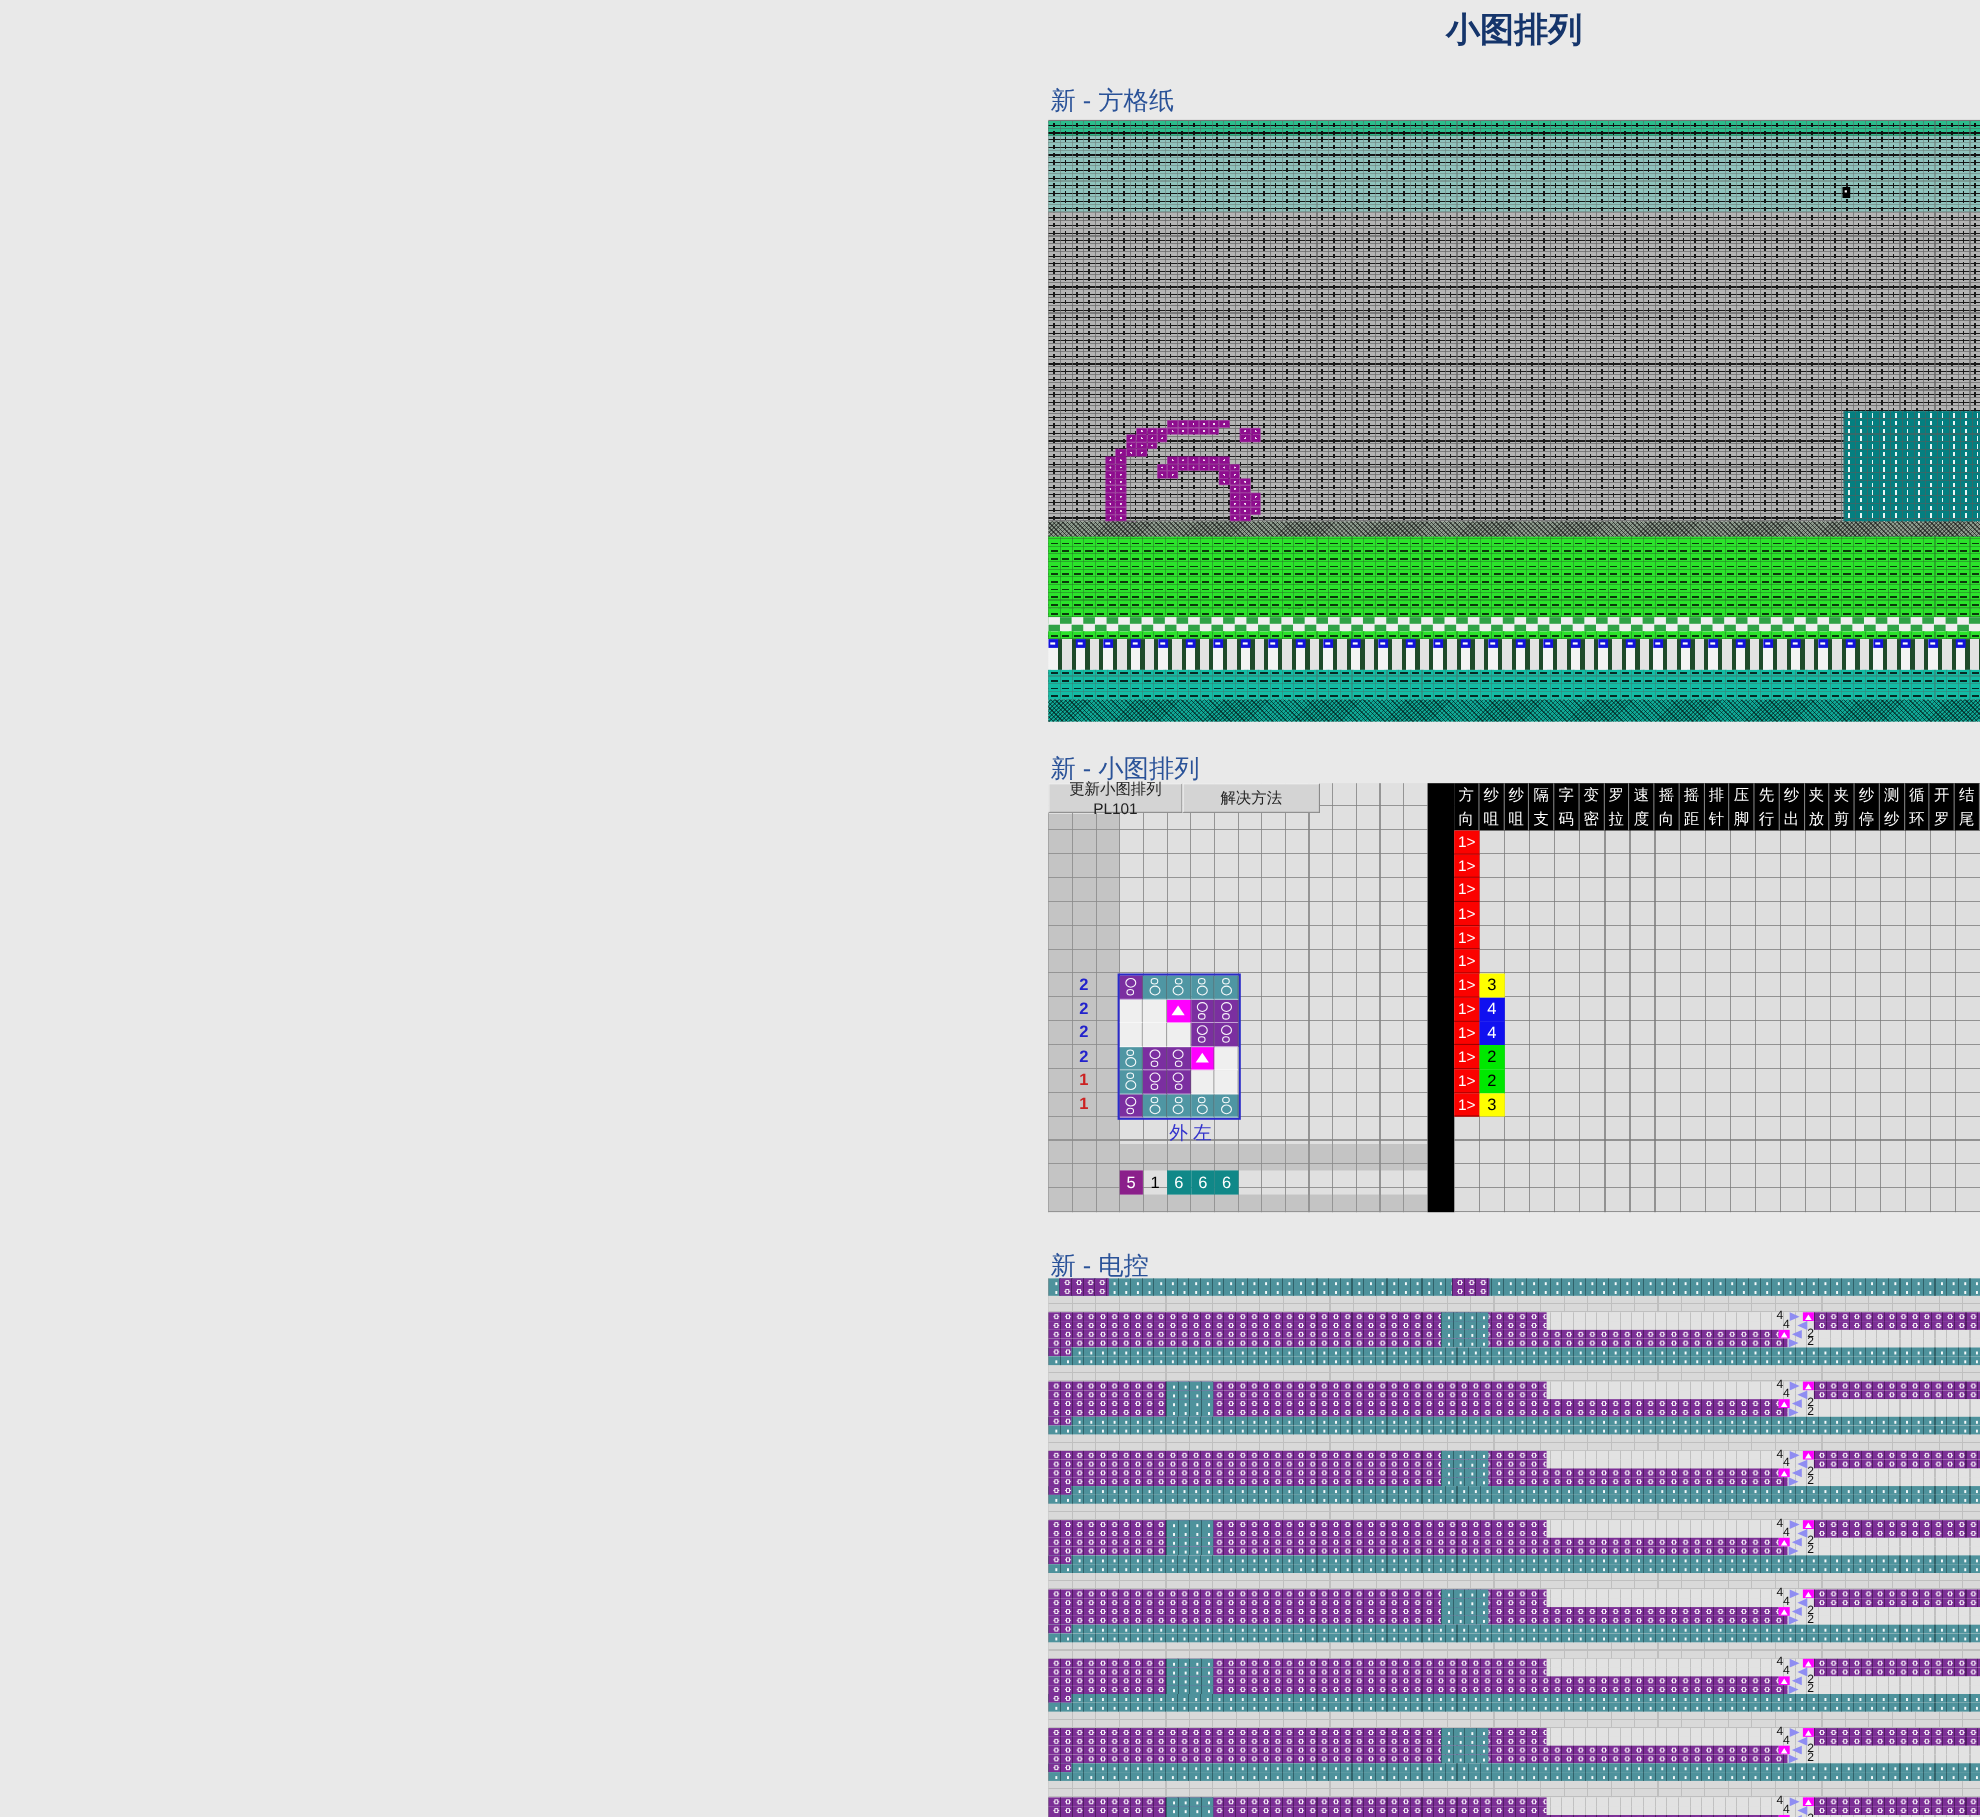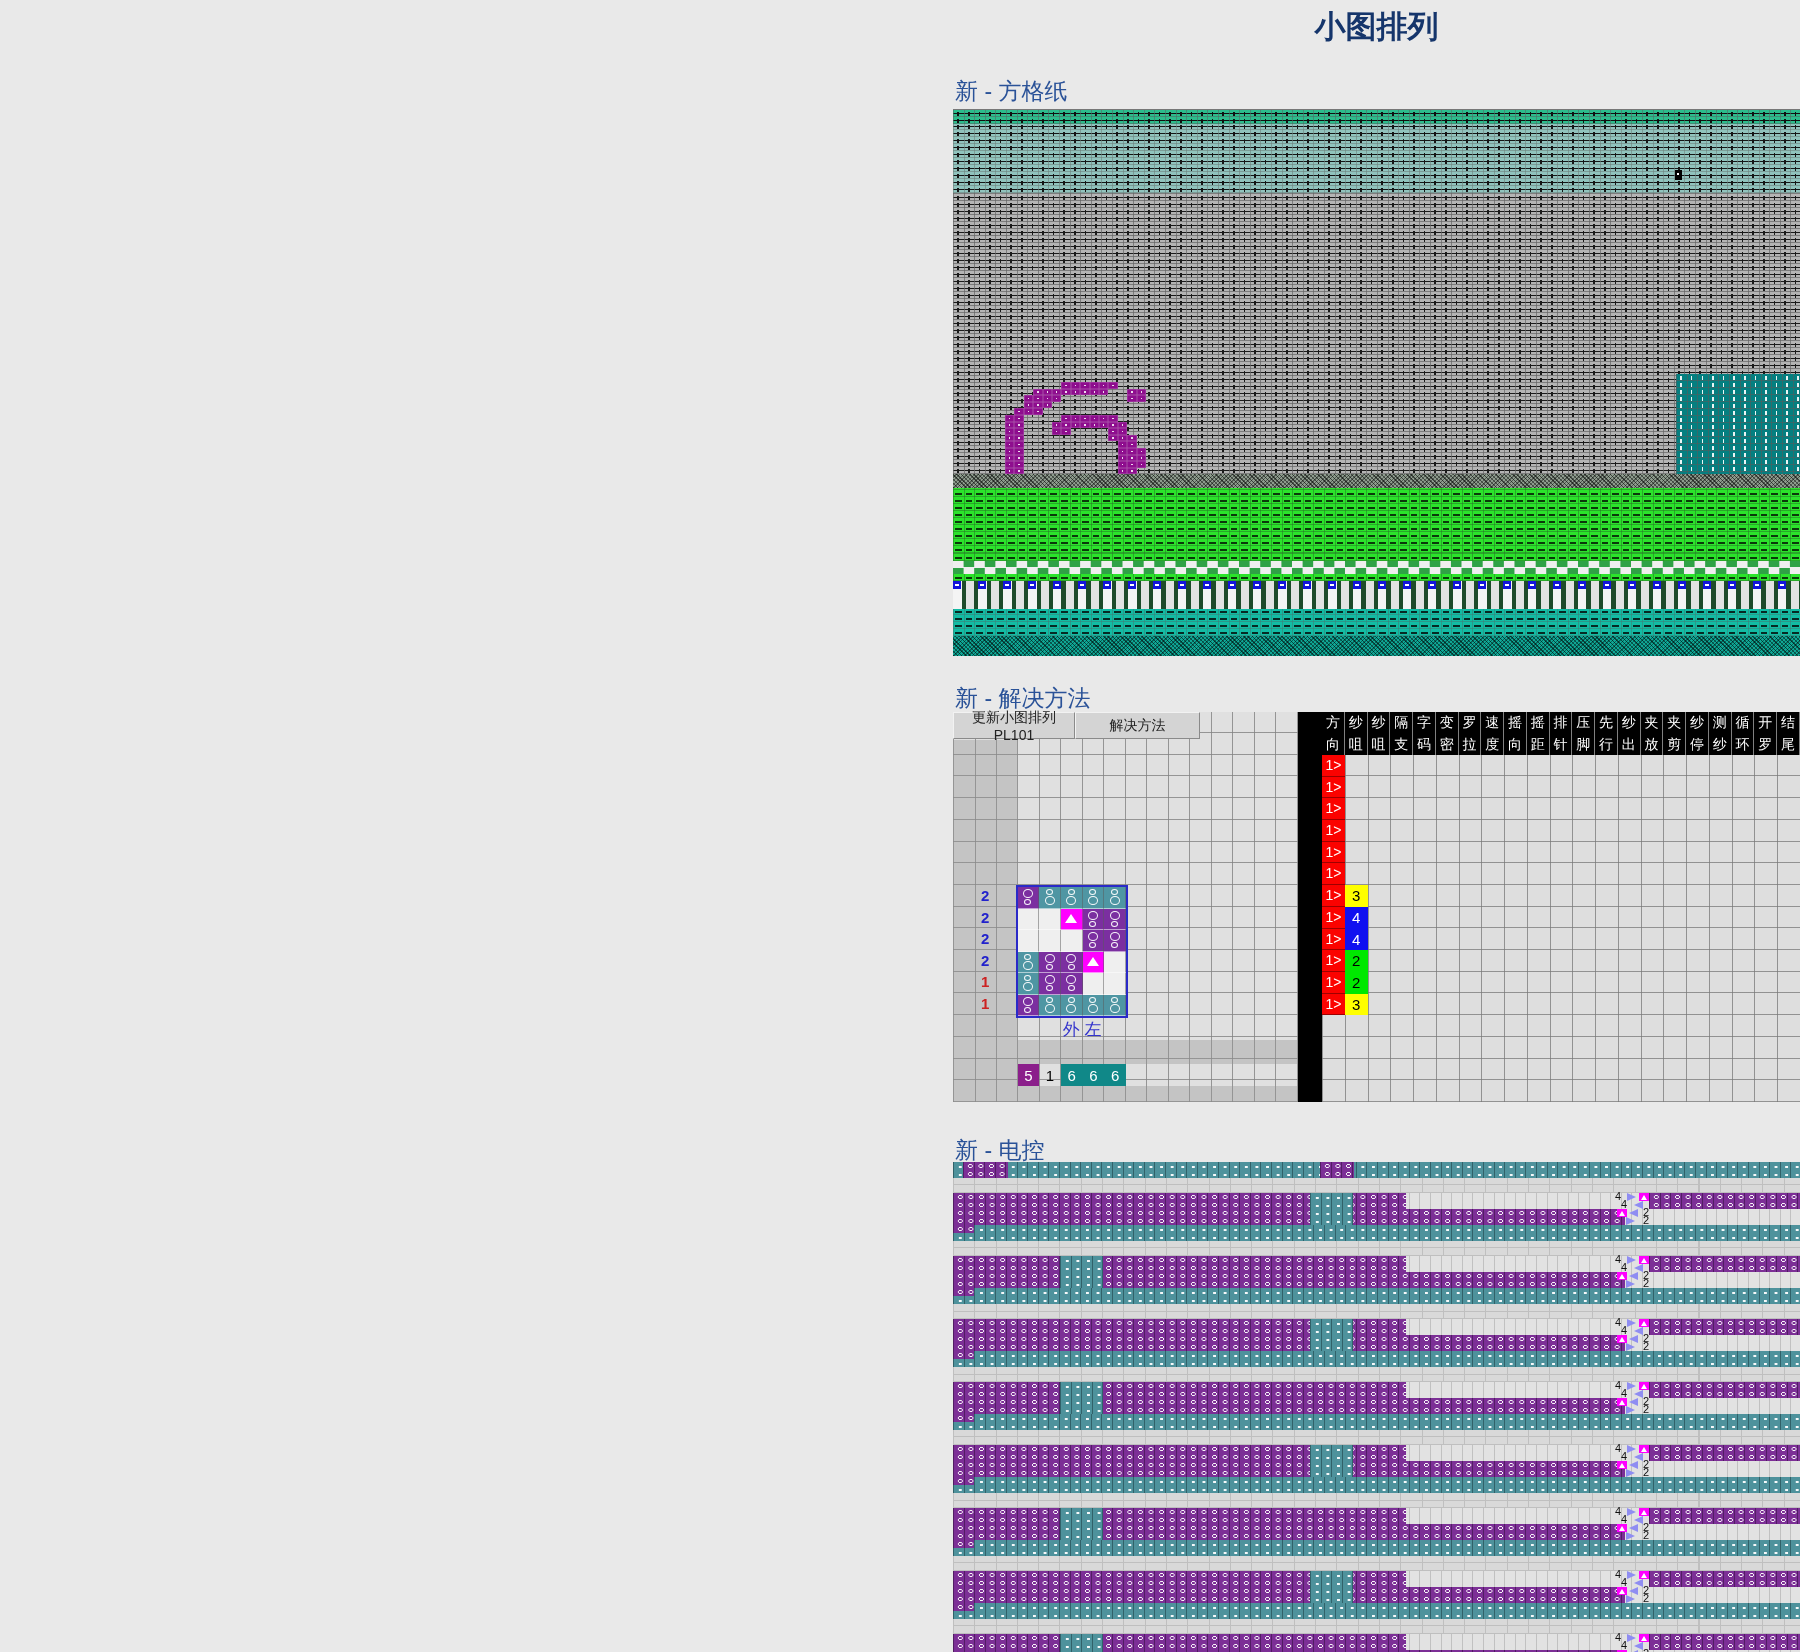--- a/index.html
+++ b/index.html
@@ -277,21 +277,21 @@
   <div class="band hdash b-green2a"></div>
   <div class="band b-checker speckle"></div>
   <div class="band hdash b-green2b"></div>
   <div class="band b-bluecol">
       <div class="caps"></div>
     </div>
   <div class="band hdash b-tealdash"></div>
   <div class="band b-tealdense speckle"></div>
 </div>
 
-<div class="section-label" style="left:955px;top:683px;">新 - 解决方法</div>
+<div class="section-label" style="left:955px;top:683px;">新 - 小图排列</div>
 
 <div id="small-arrange" class="abs">
   <div id="sa-left" class="abs">
     <div class="sa-dark" style="left:0;top:28px;width:64.5px;height:362px;"></div>
     <div class="sa-dark" style="left:64.5px;top:328px;width:280.5px;height:24px;"></div>
     <div class="sa-dark" style="left:64.5px;top:374px;width:280.5px;height:16px;"></div>
     <div class="sa-toolbar">
       <button class="sa-btn" style="left:0;width:122px;padding-left:6px;">更新小图排列 PL101</button>
       <button class="sa-btn" style="left:122px;width:125px;justify-content:center;">解决方法</button>
     </div>

